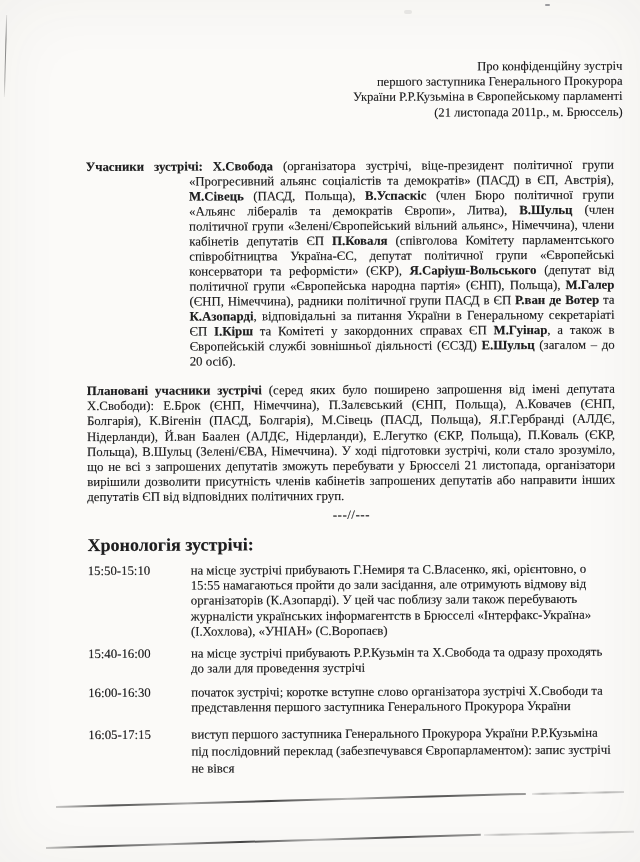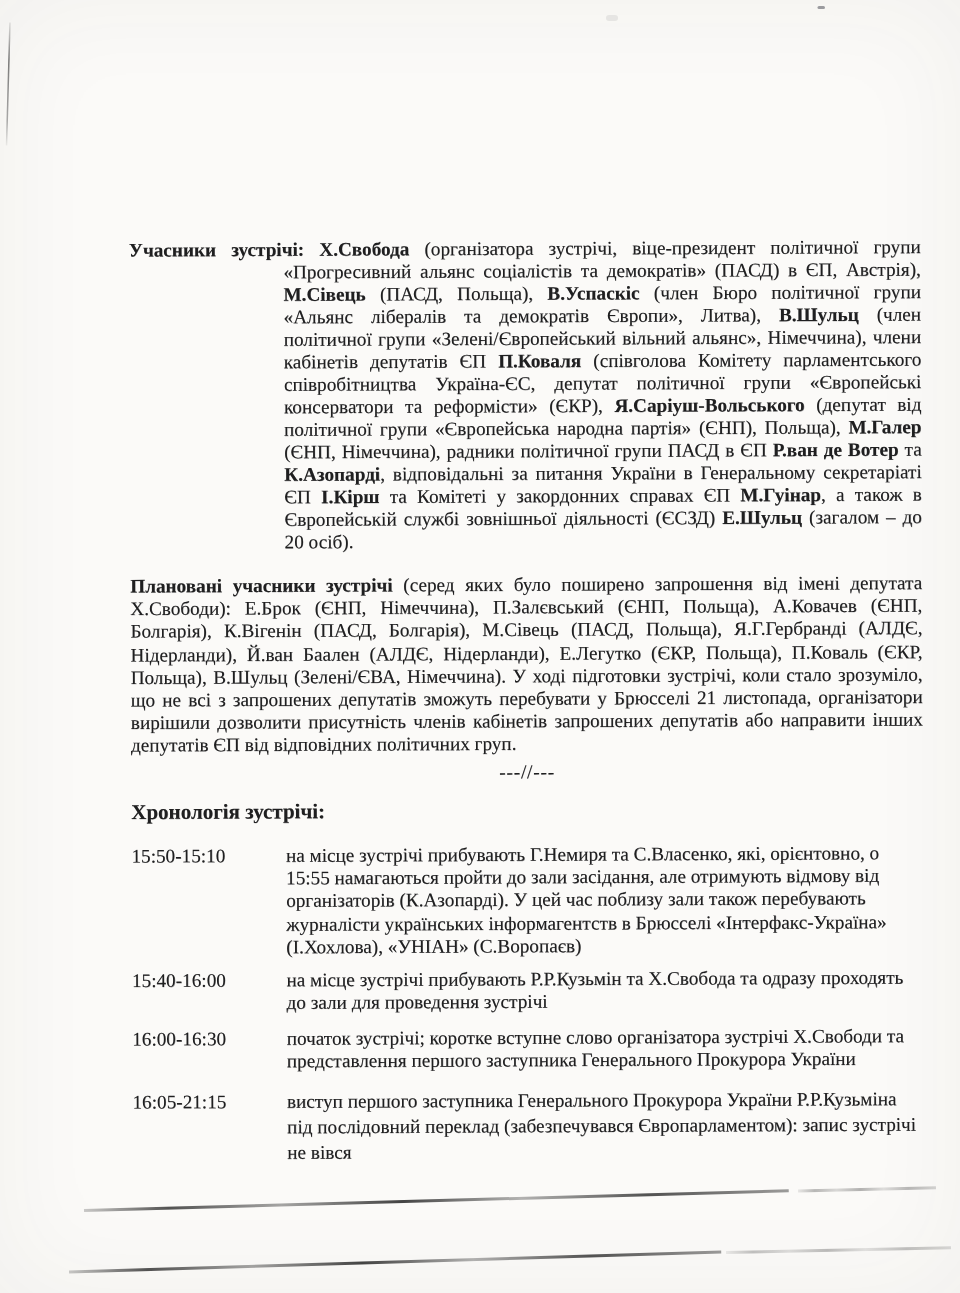--- a/index.html
+++ b/index.html
@@ -65,21 +65,21 @@
     left: 87px;
     width: 528px;
     text-align: center;
     font-size: 13px;
     letter-spacing: 0.5px;
   }
   .chron-heading {
     position: absolute;
     top: 534px;
     left: 87px;
-    font-size: 14px;
+    font-size: 18px;
     font-weight: bold;
   }
   .entry {
     margin: 0;
     position: absolute;
     left: 87px;
     width: 524px;
     box-sizing: border-box;
     padding-left: 103px;
     text-indent: -103px;
@@ -124,37 +124,43 @@
 <body>
 
 <div class="page">
 
   <div class="artifact left-edge-line"></div>
   <div class="artifact speck-1"></div>
   <div class="artifact speck-2"></div>
 
   <div class="doc">
 
+    <div class="header-block">
+      <div>Про конфіденційну зустріч</div>
+      <div>першого заступника Генерального Прокурора</div>
+      <div>України Р.Р.Кузьміна в Європейському парламенті</div>
+      <div>(21 листопада 2011р., м. Брюссель)</div>
+    </div>
 
 
     <p class="para participants"><span class="bold">Учасники зустрічі:</span><span> </span><span class="bold">Х.Свобода</span><span> (організатора зустрічі, віце-президент політичної групи «Прогресивний альянс соціалістів та демократів» (ПАСД) в ЄП, Австрія), </span><span class="bold">М.Сівець</span><span> (ПАСД, Польща), </span><span class="bold">В.Успаскіс</span><span> (член Бюро політичної групи «Альянс лібералів та демократів Європи», Литва), </span><span class="bold">В.Шульц</span><span> (член політичної групи «Зелені/Європейський вільний альянс», Німеччина), члени кабінетів депутатів ЄП </span><span class="bold">П.Коваля</span><span> (співголова Комітету парламентського співробітництва Україна-ЄС, депутат політичної групи «Європейські консерватори та реформісти» (ЄКР), </span><span class="bold">Я.Саріуш-Вольського</span><span> (депутат від політичної групи «Європейська народна партія» (ЄНП), Польща), </span><span class="bold">М.Галер</span><span> (ЄНП, Німеччина), радники політичної групи ПАСД в ЄП </span><span class="bold">Р.ван де Вотер</span><span> та </span><span class="bold">К.Азопарді</span><span>, відповідальні за питання України в Генеральному секретаріаті ЄП </span><span class="bold">І.Кірш</span><span> та Комітеті у закордонних справах ЄП </span><span class="bold">М.Гуінар</span><span>, а також в Європейській службі зовнішньої діяльності (ЄСЗД) </span><span class="bold">Е.Шульц</span><span> (загалом – до 20 осіб).</span></p>
 
     <p class="para planned"><span class="bold">Плановані учасники зустрічі</span><span> (серед яких було поширено запрошення від імені депутата Х.Свободи): Е.Брок (ЄНП, Німеччина), П.Залєвський (ЄНП, Польща), А.Ковачев (ЄНП, Болгарія), К.Вігенін (ПАСД, Болгарія), М.Сівець (ПАСД, Польща), Я.Г.Гербранді (АЛДЄ, Нідерланди), Й.ван Баален (АЛДЄ, Нідерланди), Е.Легутко (ЄКР, Польща), П.Коваль (ЄКР, Польща), В.Шульц (Зелені/ЄВА, Німеччина). У ході підготовки зустрічі, коли стало зрозуміло, що не всі з запрошених депутатів зможуть перебувати у Брюсселі 21 листопада, організатори вирішили дозволити присутність членів кабінетів запрошених депутатів або направити інших депутатів ЄП від відповідних політичних груп.</span></p>
 
     <div class="separator">---//---</div>
 
     <div class="chron-heading">Хронологія зустрічі:</div>
 
     <p class="entry entry-1"><span class="time">15:50-15:10</span><span>на місце зустрічі прибувають Г.Немиря та С.Власенко, які, орієнтовно, о 15:55 намагаються пройти до зали засідання, але отримують відмову від організаторів (К.Азопарді). У цей час поблизу зали також перебувають журналісти українських інформагентств в Брюсселі «Інтерфакс-Україна» (І.Хохлова), «УНІАН» (С.Воропаєв)</span></p>
 
     <p class="entry entry-2"><span class="time">15:40-16:00</span><span>на місце зустрічі прибувають Р.Р.Кузьмін та Х.Свобода та одразу проходять до зали для проведення зустрічі</span></p>
 
     <p class="entry entry-3"><span class="time">16:00-16:30</span><span>початок зустрічі; коротке вступне слово організатора зустрічі Х.Свободи та представлення першого заступника Генерального Прокурора України</span></p>
 
-    <p class="entry entry-4"><span class="time">16:05-21:15</span><span>виступ першого заступника Генерального Прокурора України Р.Р.Кузьміна під послідовний переклад (забезпечувався Європарламентом): запис зустрічі не вівся</span></p>
+    <p class="entry entry-4"><span class="time">16:05-17:15</span><span>виступ першого заступника Генерального Прокурора України Р.Р.Кузьміна під послідовний переклад (забезпечувався Європарламентом): запис зустрічі не вівся</span></p>
 
   </div>
 
   <div class="artifact bottom-line line-a"></div>
   <div class="artifact bottom-line line-a2"></div>
   <div class="artifact bottom-line line-b"></div>
   <div class="artifact bottom-line line-b2"></div>
 
 </div>
 

